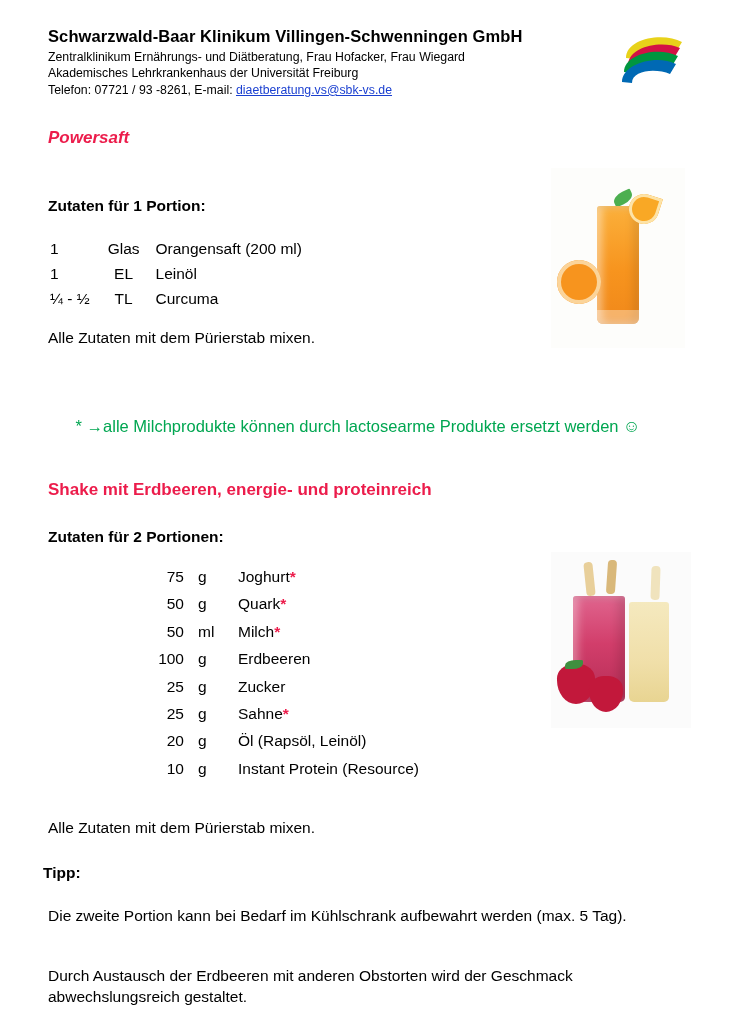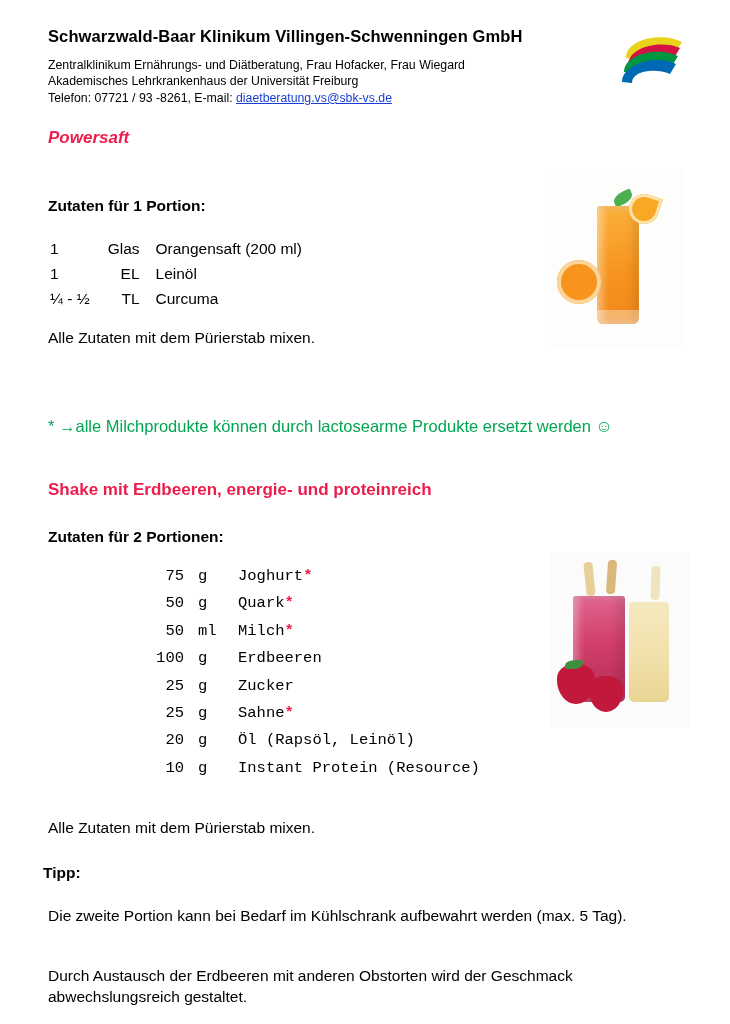--- a/index.html
+++ b/index.html
@@ -25,21 +25,21 @@
 
   
   .header {
     position: relative;
   }
   .org-name {
     font-size: 16.5px;
     font-weight: bold;
     letter-spacing: 0.1px;
     line-height: 1.25;
-    margin: 0 0 10px 0;
+    margin: 0 0 2px 0;
   }
   .org-line {
     font-size: 12.3px;
     line-height: 1.35;
     margin: 0;
   }
   .org-line .mail {
     color: #1a3fd0;
     text-decoration: underline;
   }
@@ -79,48 +79,49 @@
   .ingredient-table {
     border-collapse: collapse;
     font-size: 15.5px;
   }
   .ingredient-table td {
     padding: 0 0 3px 0;
     white-space: nowrap;
     line-height: 1.42;
   }
   .ingredient-table td.qty   { text-align: left;  padding-right: 18px; }
-  .ingredient-table td.unit  { text-align: right;  padding-right: 16px; margin-left: 28px; }
+  .ingredient-table td.unit  { text-align: center;  padding-right: 16px; margin-left: 28px; }
   .ingredient-table td.name  { text-align: left; }
 
   #powersaft-ingredients { left: 50px; top: 238px; }
   #powersaft-note { left: 48px; top: 328px; }
 
   .green-note {
     color: #00a651;
     font-size: 16.5px;
     line-height: 1.45;
+    text-align: center;
   }
   #lactose-note { left: 48px; top: 398px; width: 620px; }
 
   #shake-title { left: 48px; top: 480px; }
   #shake-sub   { left: 48px; top: 528px; }
 
   .shake-table { border-collapse: collapse; font-size: 15.5px; }
   .shake-table td {
     padding: 0 0 6px 0;
     white-space: nowrap;
     line-height: 1.38;
   }
   .shake-table td.qty  { text-align: right; padding-right: 14px; width: 44px; }
   .shake-table td.unit { text-align: left;  padding-right: 14px; width: 26px; }
   .shake-table td.name { text-align: left; }
   .star { color: #ec1c4b; font-weight: bold; }
 
-  #shake-ingredients { left: 140px; top: 566px; font-family: Liberation Mono, monospace; }
+  #shake-ingredients { left: 140px; top: 566px; }
 
   #shake-note  { left: 48px; top: 818px; }
   #tipp-head   { left: 43px; top: 864px; }
   #tipp-text   { left: 48px; top: 906px; width: 610px; }
   #tausch-text { left: 48px; top: 966px; width: 610px; }
 
   
   .photo {
     position: absolute;
     overflow: hidden;

